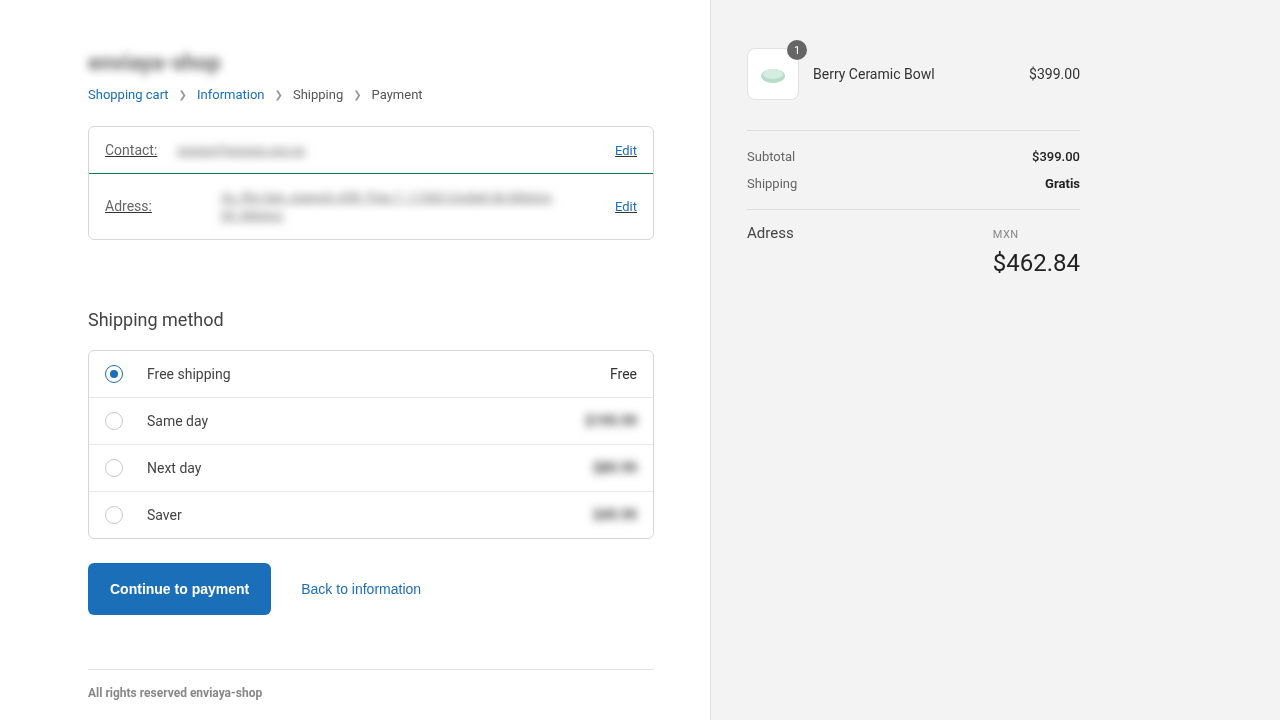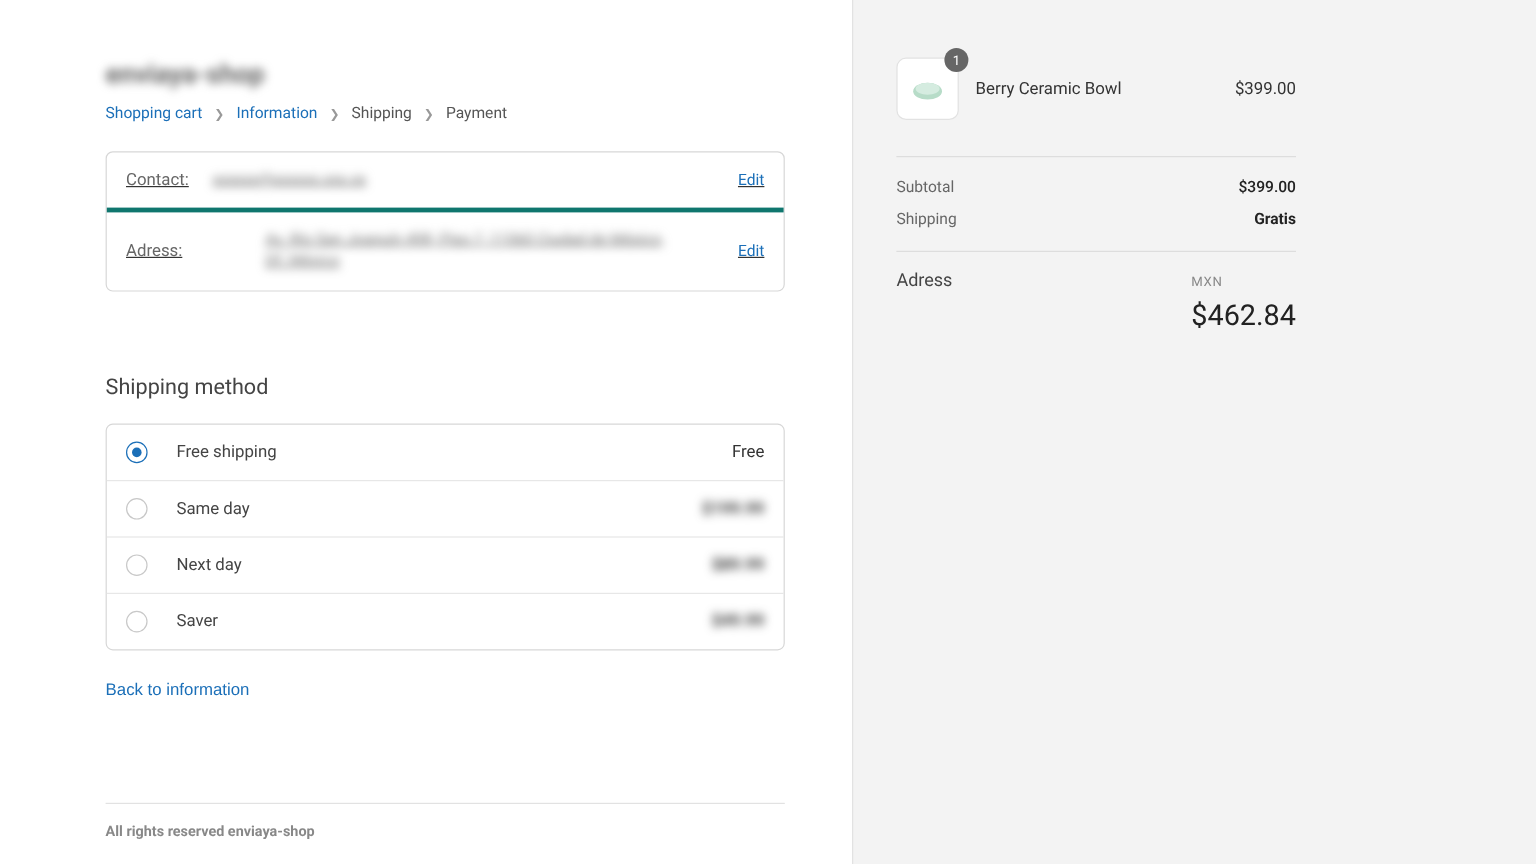--- a/index.html
+++ b/index.html
@@ -6,21 +6,21 @@
 body { font-family: -apple-system, BlinkMacSystemFont, "Segoe UI", Roboto, sans-serif; color: #333; width: 1280px; height: 720px; display: flex; overflow: hidden; }
 .main { width: 710px; background: #fff; padding: 50px 56px 20px 88px; display: flex; flex-direction: column; }
 .sidebar { width: 570px; background: #f3f3f3; padding: 48px 200px 48px 36px; border-left: 1px solid #e2e2e2; }
 .blur { filter: blur(4px); color: #888; }
 .logo { font-size: 22px; font-weight: 700; color: #666; margin-bottom: 12px; }
 .breadcrumb { font-size: 13px; color: #555; display: flex; align-items: center; gap: 10px; margin-bottom: 24px; }
 .breadcrumb a { color: #1b6fb8; text-decoration: none; }
 .chevron { font-size: 10px; color: #999; }
 .card { border: 1px solid #d7d7d7; border-radius: 6px; margin-bottom: 50px; text-decoration: underline; }
 .card-row { display: flex; align-items: center; padding: 14px 16px; font-size: 14px; }
-.card-row + .card-row { border-top: 4px solid #0f766e; gap: 44px; }
+.card-row + .card-row { border-top: 1px solid #0f766e; gap: 44px; }
 .card-label { width: 68px; color: #666; }
 .card-value { flex: 1; color: #777; padding-left: 4px; font-size: 13px; line-height: 1.4; }
 .edit-link { color: #1b6fb8; font-size: 13px; text-decoration: none; }
 h2.section-title { font-size: 18px; font-weight: 400; color: #444; margin-bottom: 20px; margin-top: 19px; }
 .ship-box { border: 1px solid #d7d7d7; border-radius: 6px; }
 .ship-row { display: flex; align-items: center; padding: 14px 16px; font-size: 14px; }
 .ship-row + .ship-row { border-top: 1px solid #e7e7e7; }
 .radio { width: 18px; height: 18px; border-radius: 50%; border: 1.5px solid #c8c8c8; margin-right: 24px; display: flex; align-items: center; justify-content: center; flex-shrink: 0; }
 .radio.checked { border-color: #1b6fb8; }
 .radio.checked::after { content: ""; width: 8px; height: 8px; border-radius: 50%; background: #1b6fb8; }
@@ -94,20 +94,21 @@
       <span class="ship-price blur">$89.99</span>
     </label>
     <label class="ship-row">
       <span class="radio"></span>
       <span class="ship-label">Saver</span>
       <span class="ship-price blur">$49.99</span>
     </label>
   </div>
 
   <div class="actions">
+    <button class="btn-primary">Continue to payment</button>
     <button class="btn-link">Back to information</button>
   </div>
 
   <div class="footer">All rights reserved enviaya-shop</div>
 </div>
 
 <aside class="sidebar">
   <div class="product">
     <div class="thumb-wrap">
       <div class="thumb">

